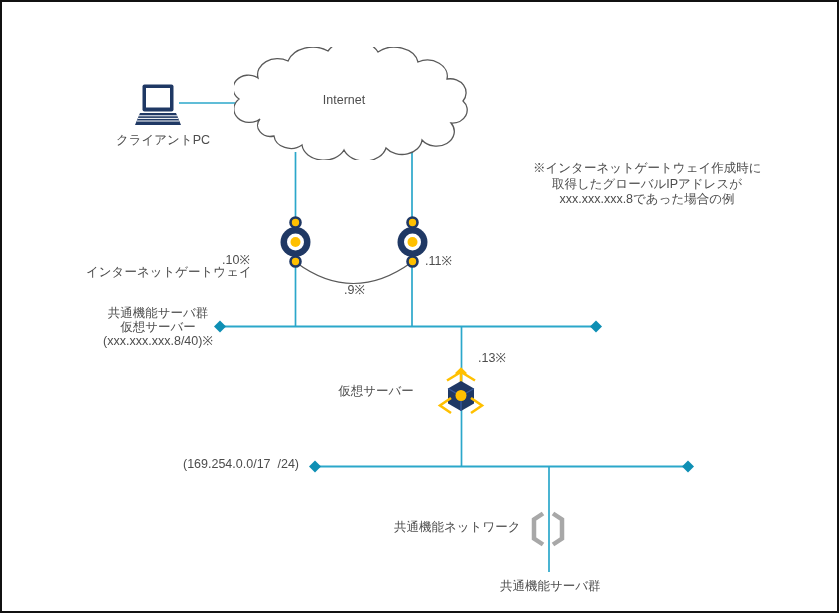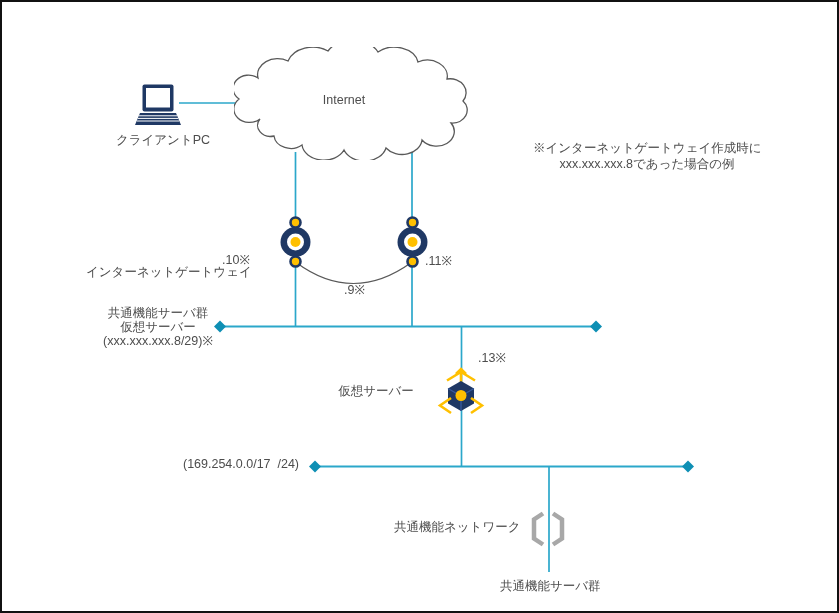--- a/index.html
+++ b/index.html
@@ -16,21 +16,21 @@
   .abs{position:absolute;}
   .lbl{
     position:absolute;
     font-size:12.5px;
     line-height:14px;
     color:#4d4d4d;
     white-space:nowrap;
   }
   .center{text-align:center;}
   .right{text-align:center;}
-  #note-block{line-height:15.5px;}
+  #note-block{line-height:15.5px;margin-top:20px;}
   #inet-net-label{line-height:13.8px;}
   #common-net-label{line-height:15px;}
   .pre{white-space:pre;}
   svg{display:block;}
 </style>
 </head>
 <body>
 
 <div id="canvas">
 
@@ -116,35 +116,36 @@
     <polyline points="12,4.5 3,10.5 3,29.5 12,35.5" fill="none" stroke="#a8a8a8" stroke-width="4.5"></polyline>
     <polyline points="22,4.5 31,10.5 31,29.5 22,35.5" fill="none" stroke="#a8a8a8" stroke-width="4.5"></polyline>
   </svg>
 
   <div class="lbl center" style="left:292px;top:91px;width:100px;">Internet</div>
 
   <div class="lbl center" style="left:103px;top:131px;width:116px;">クライアントPC</div>
 
   <div class="lbl center" id="note-block" style="left:531px;top:139px;width:228px;">
     <div>※インターネットゲートウェイ作成時に</div>
+    <div>取得したグローバルIPアドレスが</div>
     <div>xxx.xxx.xxx.8であった場合の例</div>
   </div>
 
   <div class="lbl" style="left:84px;top:227px;margin-top:36px;">インターネットゲートウェイ</div>
 
   <div class="lbl right" style="left:214px;top:251px;width:40px;">.10※</div>
 
   <div class="lbl" style="left:423px;top:252px;">.11※</div>
 
   <div class="lbl" style="left:342px;top:281px;">.9※</div>
 
   <div class="lbl center" id="inet-net-label" style="left:68px;top:305px;width:176px;">
     <div>共通機能サーバ群</div>
     <div>仮想サーバー</div>
-    <div>(xxx.xxx.xxx.8/29)※</div>
+    <div>(xxx.xxx.xxx.8/40)※</div>
   </div>
 
   <div class="lbl" style="left:476px;top:349px;">.13※</div>
 
   <div class="lbl right" style="left:330px;top:382px;width:88px;">仮想サーバー</div>
 
   <div class="lbl center" id="common-net-label" style="left:161px;top:455px;width:156px;">
     <div class="pre">(169.254.0.0/17  /24)</div>
   </div>
 

